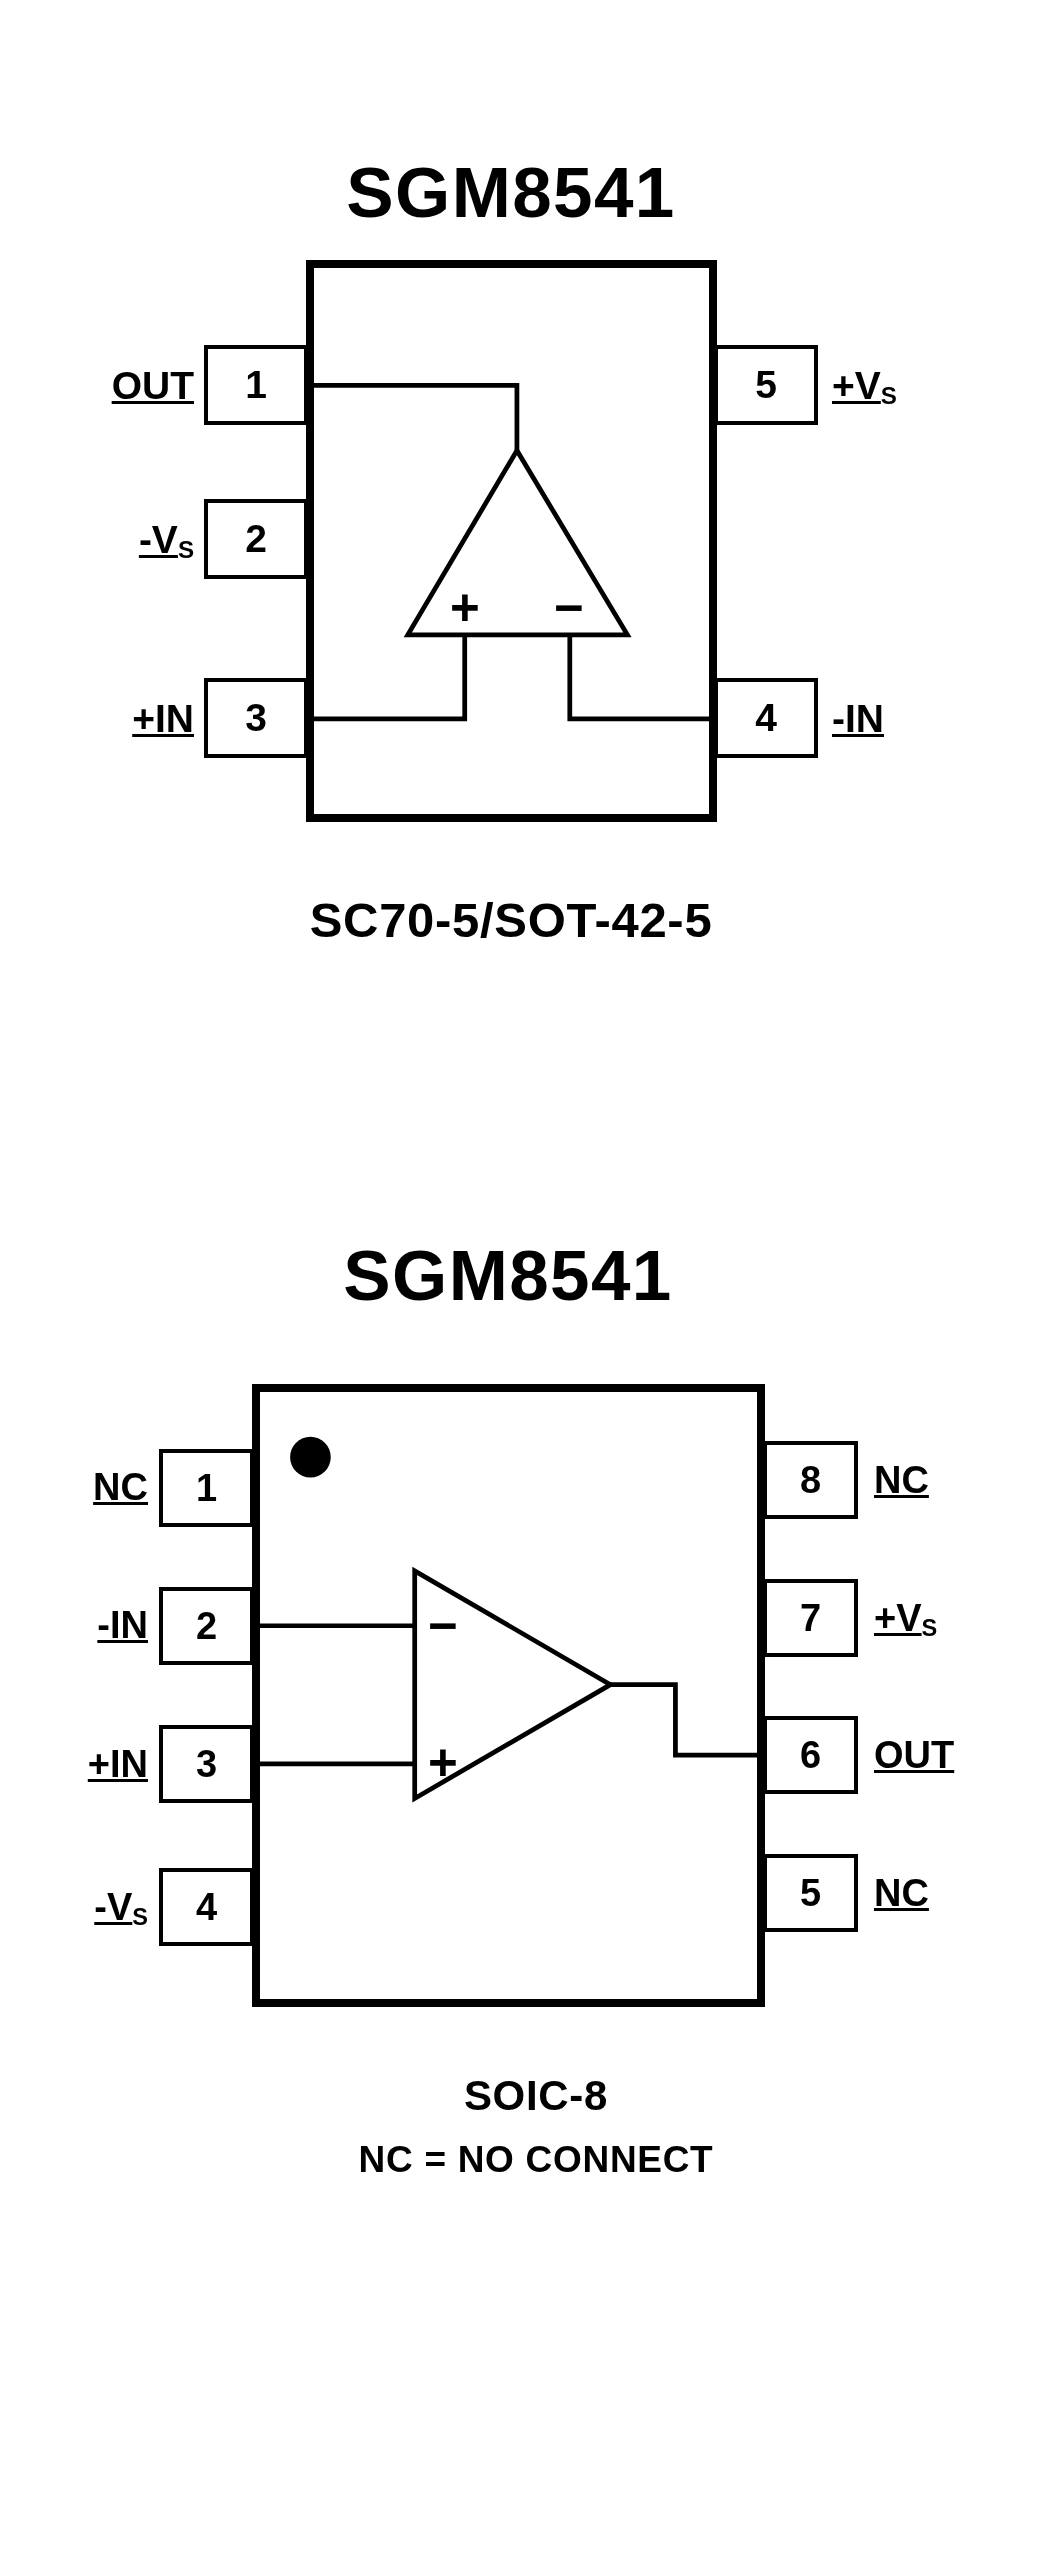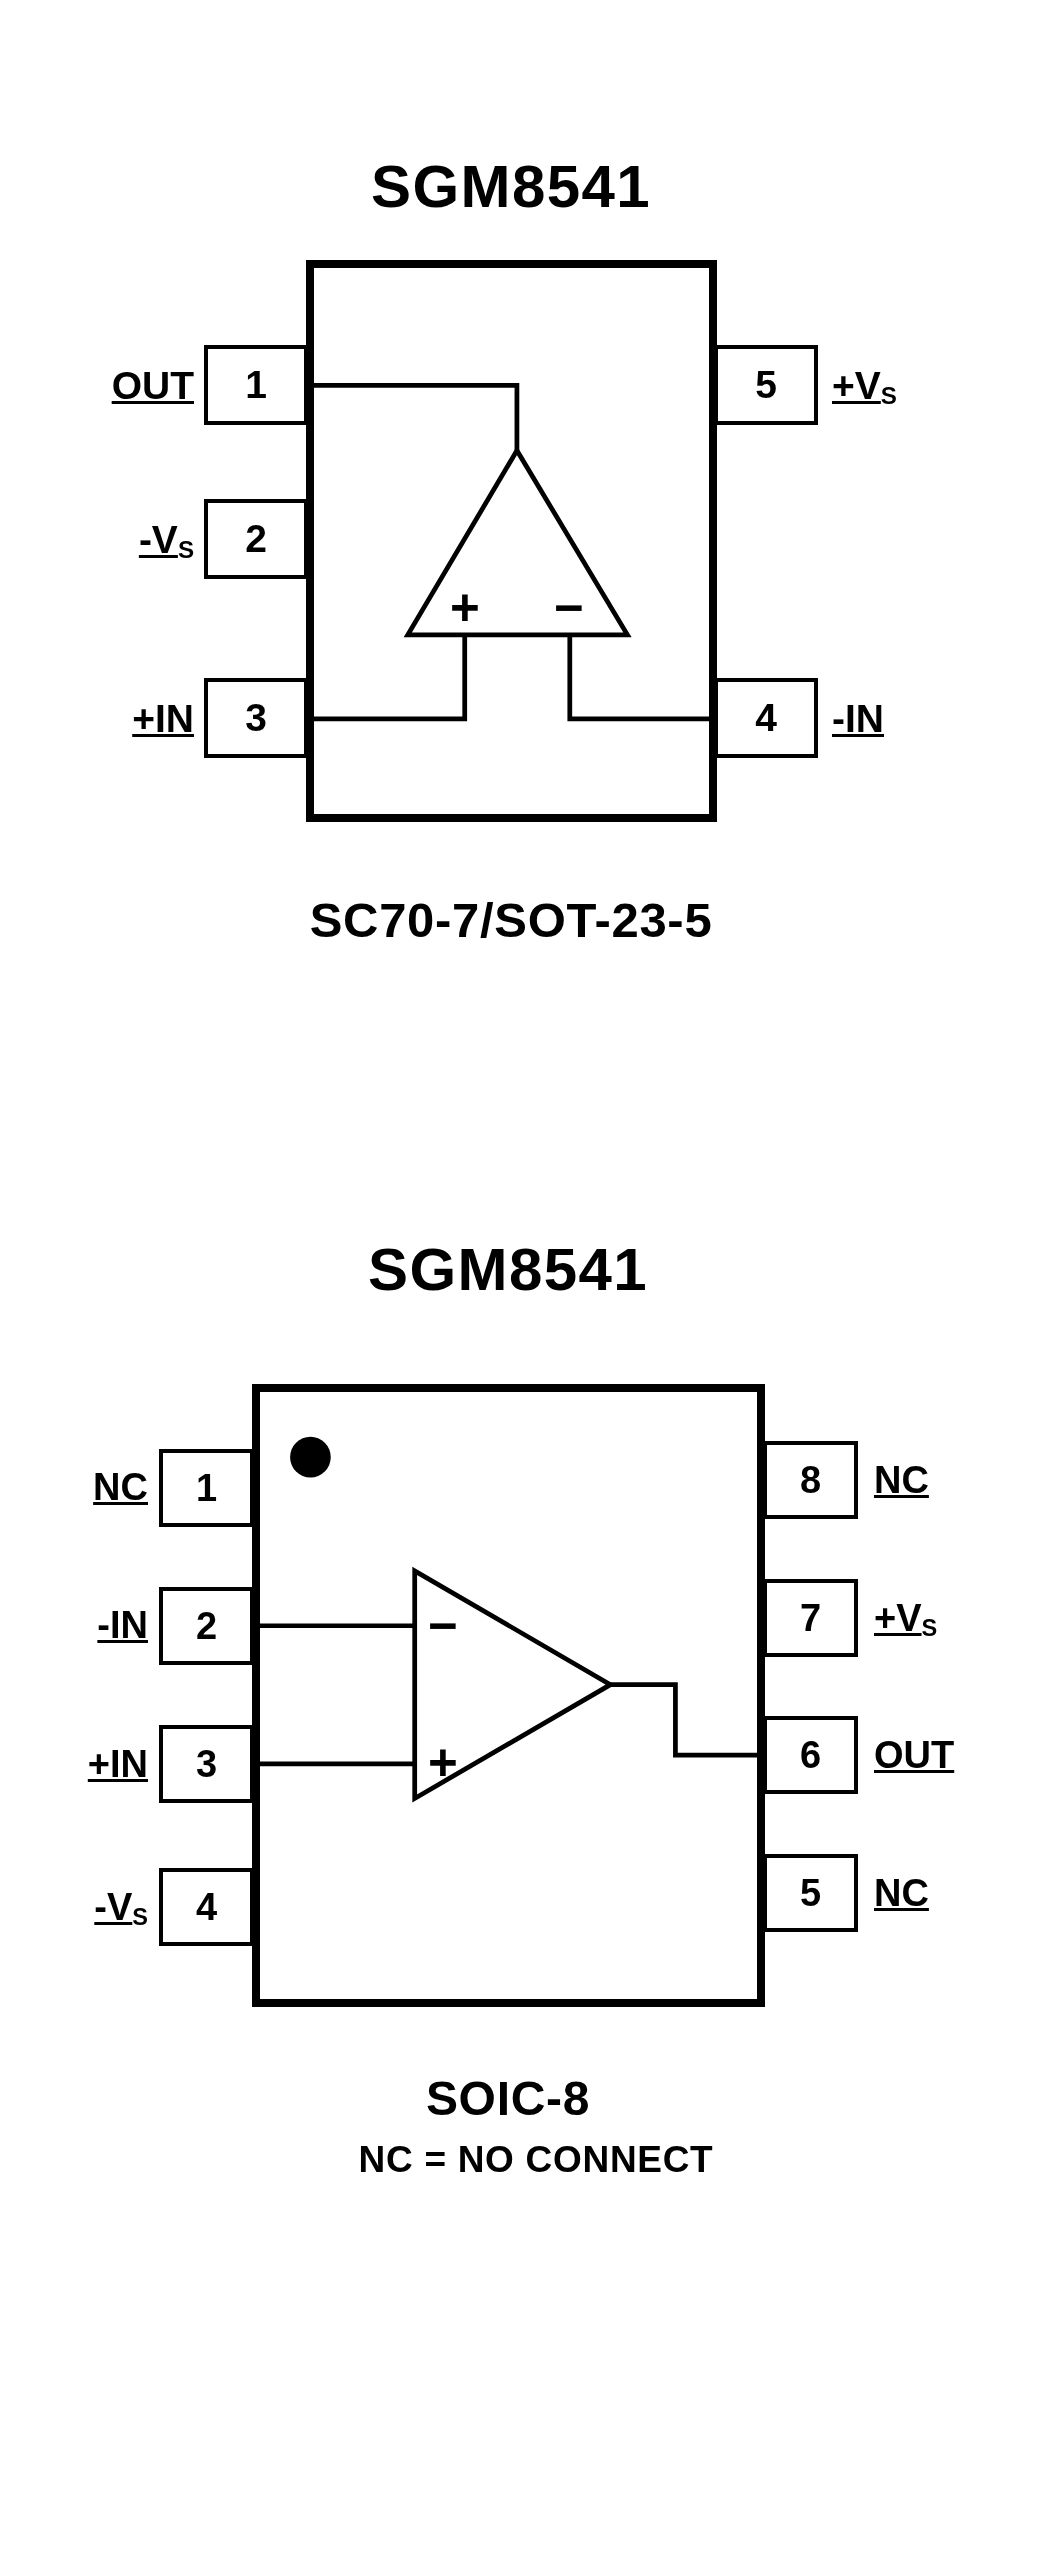--- a/index.html
+++ b/index.html
@@ -11,23 +11,23 @@
     color:#000;
     overflow:hidden;
   }
   .center-text {
     position:absolute;
     transform:translateX(-50%);
     white-space:nowrap;
     font-weight:bold;
     line-height:1;
   }
-  .diagram-title { font-size:60px; letter-spacing:1.4px; }
+  .diagram-title { font-size:71px; letter-spacing:1.4px; }
   .pkg-caption  { font-size:49px; letter-spacing:0.7px; }
-  .pkg-caption2 { font-size:48px; letter-spacing:0.7px; }
+  .pkg-caption2 { font-size:42px; letter-spacing:0.7px;margin-left:28px; }
   .pkg-note     { font-size:37px; letter-spacing:0.7px; }
   .pkg {
     position:absolute;
     border:8.1px solid #000;
     background:#ffffff;
     box-sizing:border-box;
   }
   .pinbox {
     position:absolute;
     border:4.1px solid #000;
@@ -105,21 +105,21 @@
       <span>+IN</span><span class="sub"></span>
     </div>
 
     <div class="pin-label d1" style="left:832px; top:366px;">
       <span>+V</span><span class="sub">S</span>
     </div>
     <div class="pin-label d1" style="left:832px; top:699px;">
       <span>-IN</span><span class="sub"></span>
     </div>
 
-    <div class="center-text pkg-caption" style="left:511px; top:896px;">SC70-7/SOT-23-5</div>
+    <div class="center-text pkg-caption" style="left:511px; top:896px;">SC70-5/SOT-42-5</div>
   </section>
 
   <section>
 
     <div class="center-text diagram-title" style="left:508px; top:1240px;">SGM8541</div>
 
     <div class="pinbox d2" style="left:159px; top:1449px;">
       <span>1</span>
     </div>
     <div class="pinbox d2" style="left:159px; top:1587px;">

